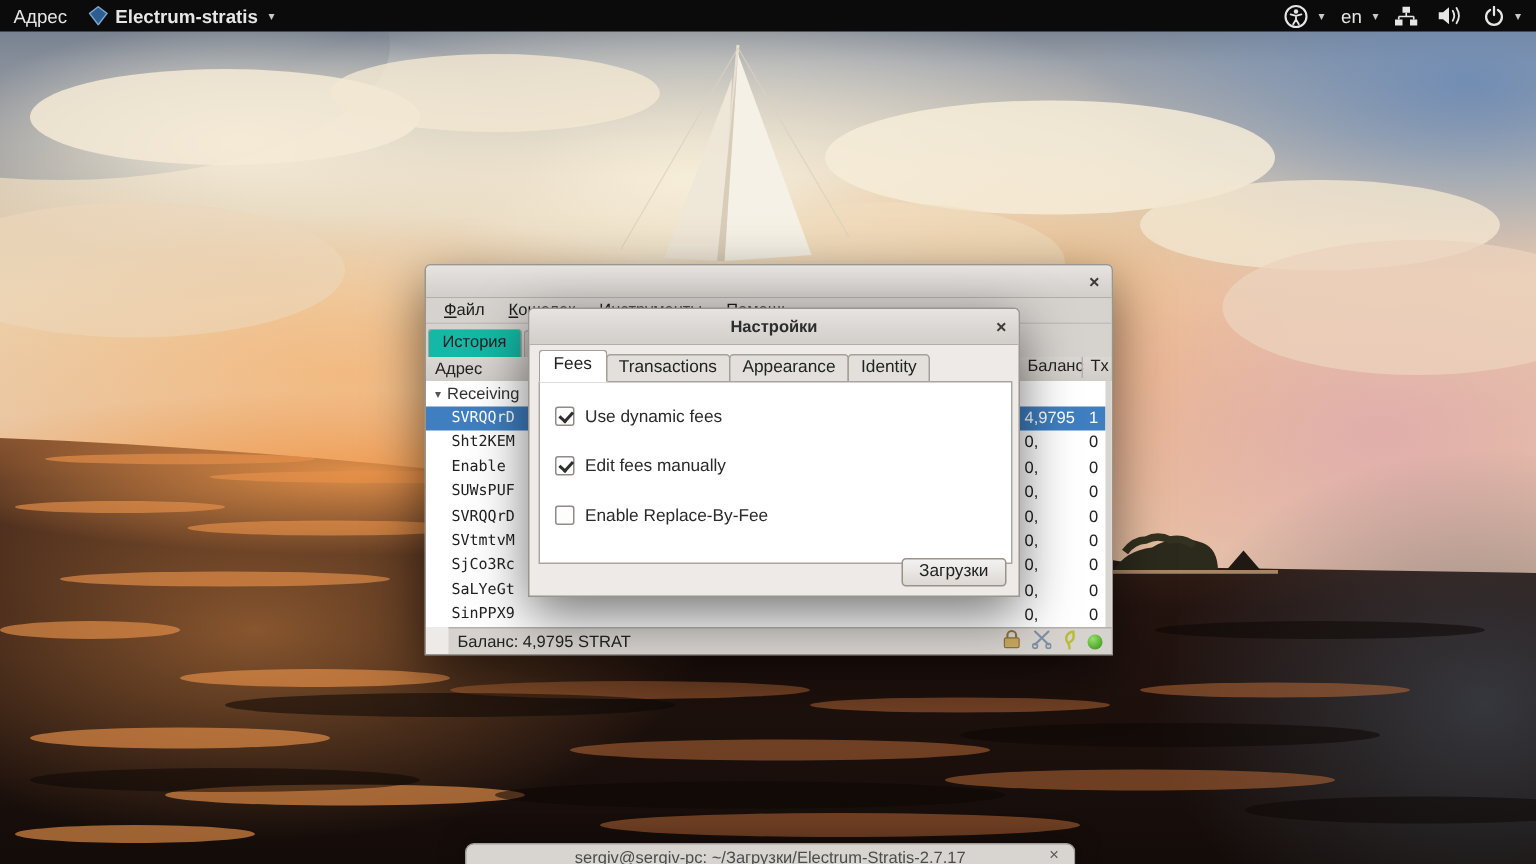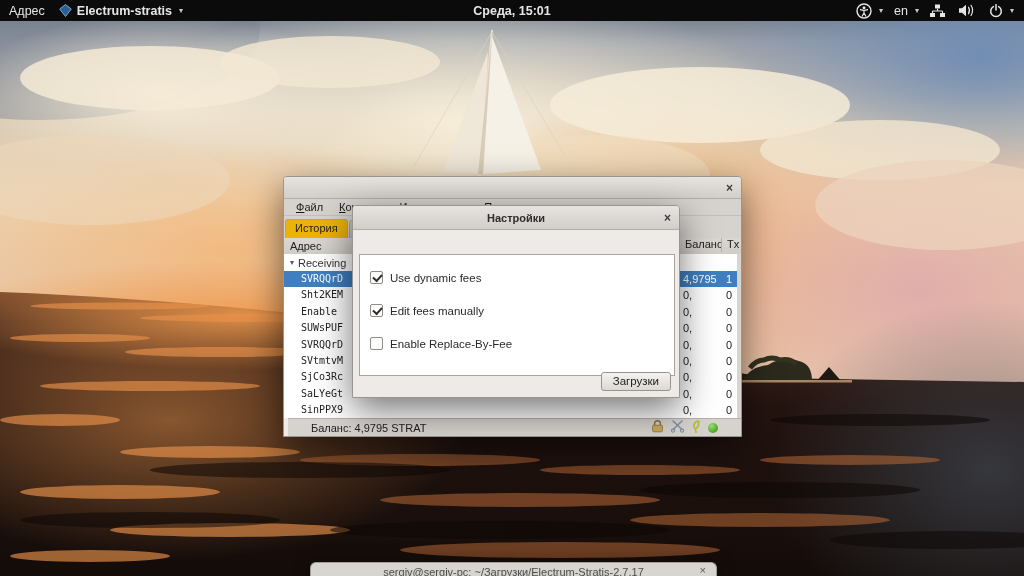--- a/index.html
+++ b/index.html
@@ -33,41 +33,41 @@
   
   #main-window{left:283px;top:176px;width:459px;height:261px;z-index:10;}
   .menubar{height:16px;background:#d6d2ce;border-bottom:1px solid #c2beb9;
            display:flex;align-items:center;gap:2px;font-size:11px;color:#1c1c1c;padding-left:5px;}
   .menu-item{display:inline-block;padding:1px 7px;}
   .menu-item::first-letter{text-decoration:underline;}
   .tabbar{height:22px;background:#d6d2ce;display:flex;align-items:flex-end;padding-left:1px;}
   .mtab{font-size:11px;color:#222;border:1px solid #aaa49e;border-bottom:none;
         padding:2px 9px 3px 9px;background:#c9c5c0;border-radius:3px 3px 0 0;margin-right:1px;
         white-space:nowrap;overflow:hidden;}
-  .mtab.active{background:#eab308;padding-bottom:4px;margin-top:16px;}
+  .mtab.active{background:#14b8a6;padding-bottom:4px;margin-top:16px;}
   .listhead{height:18px;background:linear-gradient(#dbd7d3,#cfcbc6);border-bottom:1px solid #b5b0ab;
             font-size:11px;color:#222;position:relative;}
   .listhead span{position:absolute;top:2px;}
   .lh-addr{left:6px;}
   .lh-bal{left:395px;border-left:1px solid #b5b0ab;padding:0 0 2px 5px;top:0!important;width:37px;text-align:center;}
   .lh-tx{left:437px;border-left:1px solid #b5b0ab;padding:0 0 2px 5px;top:0!important;width:17px;}
   .listbody{position:absolute;left:0;right:0;top:77px;bottom:18px;background:#fff;overflow:hidden;
             border-right:4px solid #d8d4d0;}
   .grow{height:17px;font-size:11px;color:#333;display:flex;align-items:center;padding-left:6px;gap:4px;}
   .garrow{font-size:8px;color:#555;}
   .lrow{height:16.4px;position:relative;font-size:10px;color:#222;
         font-family:"DejaVu Sans Mono",monospace;}
   .lrow span{position:absolute;top:2px;white-space:nowrap;}
   .lrow .addr{left:17px;}
   .lrow .bal{left:399px;font-family:"Liberation Sans",sans-serif;font-size:11px;}
   .lrow .tx{left:442px;font-family:"Liberation Sans",sans-serif;font-size:11px;}
   .lrow.checked{background:#3f7fc1;color:#fff;}
-  .statusbar{position:absolute;left:4px;right:0;bottom:0;height:18px;background:#d6d2ce;
+  .statusbar{position:absolute;left:15px;right:0;bottom:0;height:18px;background:#d6d2ce;
              border-top:1px solid #b5b0ab;display:flex;align-items:center;font-size:11px;color:#222;
-             padding:0 23px;box-sizing:border-box;}
+             padding:0 6px;box-sizing:border-box;}
   .status-icons{margin-left:auto;display:flex;align-items:center;gap:7px;}
   .dot{width:10px;height:10px;border-radius:50%;
        background:radial-gradient(circle at 35% 30%,#9ade6e,#57b033 60%,#3d8c20);}
 
   
   #settings-dialog{left:352px;top:205px;width:328px;height:193px;z-index:20;border-radius:4px 4px 0 0;}
   #settings-dialog .titlebar{height:23px;}
   .dtabs{position:absolute;left:6px;top:28px;display:flex;align-items:flex-end;height:21px;}
   .dtab{font-size:11.5px;color:#222;background:#e3e0dc;border:1px solid #a5a09a;
         padding:2px 8px 3px 8px;border-radius:3px 3px 0 0;margin-right:-1px;position:relative;}
@@ -211,21 +211,20 @@
     <div class="tb-item">
       <span>
         <svg width="13" height="13" viewBox="0 0 13 13" style="display:block">
           <polygon points="6.5,0.5 12.3,5 6.5,12.5 0.7,5" fill="#2d5e92" stroke="#7ba4cb" stroke-width="1"></polygon>
         </svg>
       </span>
       <span style="font-weight:bold">Electrum-stratis</span>
       <span class="tb-caret">▾</span>
     </div>
   </div>
-  <div class="tb-clock">Среда, 15:01</div>
   <div class="tb-right">
     <div class="tb-item">
       <span>
         <svg width="16" height="16" viewBox="0 0 16 16">
           <circle cx="8" cy="8" r="7" fill="none" stroke="#e6e6e6" stroke-width="1.4"></circle>
           <circle cx="8" cy="4.7" r="1.5" fill="#e6e6e6"></circle>
           <path d="M4.4 6.6 L8 7.6 L11.6 6.6 M8 7.6 L8 10 M8 10 L6.1 13.2 M8 10 L9.9 13.2" stroke="#e6e6e6" stroke-width="1.2" fill="none" stroke-linecap="round"></path>
         </svg>
       </span>
       <span class="tb-caret">▾</span>
@@ -355,20 +354,26 @@
       <span class="dot"></span>
     </span>
   </div>
 </div>
 
 <div id="settings-dialog" class="window abs">
   <div class="titlebar">
     <span>Настройки</span>
     <span class="close-x">×</span>
   </div>
+  <div class="dtabs">
+    <span class="dtab active">Fees</span>
+    <span class="dtab">Transactions</span>
+    <span class="dtab">Appearance</span>
+    <span class="dtab">Identity</span>
+  </div>
   <div class="dpanel">
     <div class="optrow checked" style="top:16px">
       <span class="cb"></span>
       <span>Use dynamic fees</span>
     </div>
     <div class="optrow checked" style="top:49px">
       <span class="cb"></span>
       <span>Edit fees manually</span>
     </div>
     <div class="optrow" style="top:82px">

